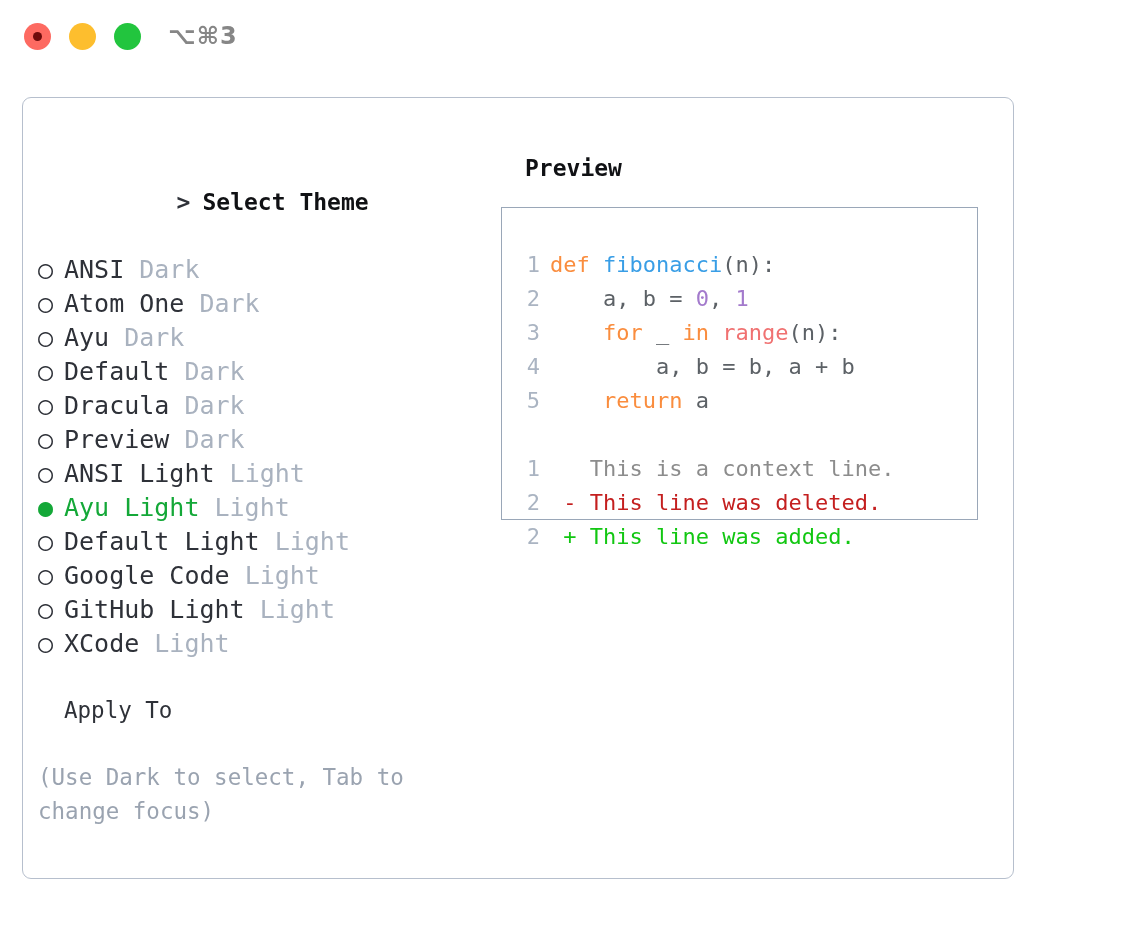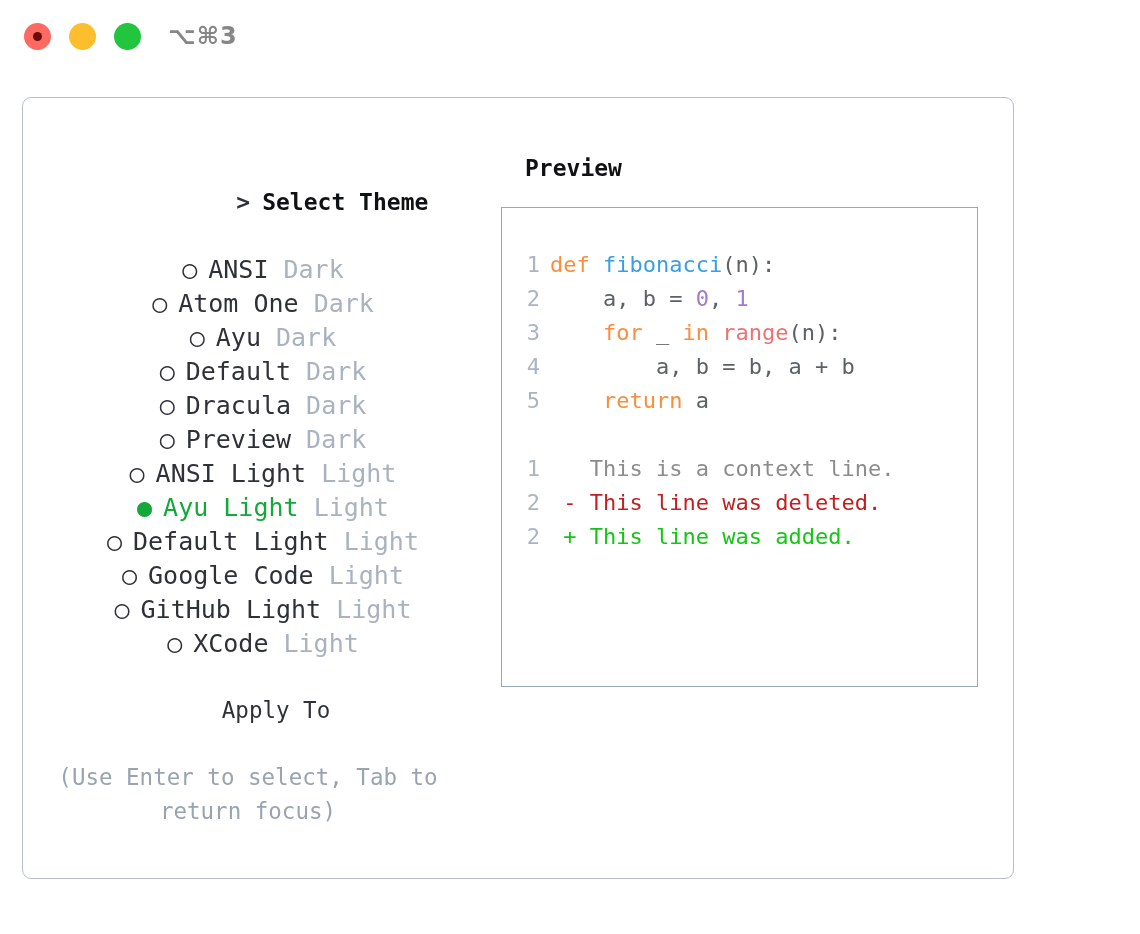--- a/index.html
+++ b/index.html
@@ -89,21 +89,20 @@
     width: 100%;
     height: 100%;
   }
 
   
   .left-col {
     position: absolute;
     left: 15px;
     top: 53px;
     width: 450px;
-    text-align: center;
   }
 
   .row {
     font-size: 25px;
     line-height: 34px;
     white-space: pre;
     color: #2e3138;
     letter-spacing: 0px;
   }
 
@@ -159,21 +158,21 @@
     line-height: 34px;
     font-weight: 700;
     color: #101114;
     white-space: pre;
     margin-left: 24px;
   }
 
   .preview-box {
     margin-top: 22px;
     width: 477px;
-    height: 480px;
+    height: 313px;
     border: 1.6px solid #9aa7b8;
     box-sizing: border-box;
     background: #ffffff;
     padding: 40px 0 0 0;
   }
 
   .code-line {
     font-size: 22px;
     line-height: 34px;
     white-space: pre;
@@ -238,21 +237,21 @@
             <div class="row"><span class="marker">○ </span><span class="label-main">Google Code </span><span class="label-dim">Light</span></div>
             <div class="row"><span class="marker">○ </span><span class="label-main">GitHub Light </span><span class="label-dim">Light</span></div>
             <div class="row"><span class="marker">○ </span><span class="label-main">XCode </span><span class="label-dim">Light</span></div>
           </div>
 
         <div class="section-gap"></div>
 
         <div class="apply-title">Apply To</div>
 
 
-        <div class="hint">(Use Enter to select, Tab to return focus)</div>
+        <div class="hint">(Use Dark to select, Tab to change focus)</div>
       </div>
 
       <div class="right-col">
         <div class="preview-title">Preview</div>
 
         <div class="preview-box">
           <div id="code-block">
               <div class="code-line"><span class="ln">1</span><span class="kw">def</span><span class="pln"> </span><span class="fn">fibonacci</span><span class="punc">(n):</span></div>
               <div class="code-line"><span class="ln">2</span><span class="pln">    a, b = </span><span class="num">0</span><span class="pln">, </span><span class="num">1</span></div>
               <div class="code-line"><span class="ln">3</span><span class="pln">    </span><span class="kw">for</span><span class="pln"> _ </span><span class="kw">in</span><span class="pln"> </span><span class="blt">range</span><span class="punc">(n):</span></div>

